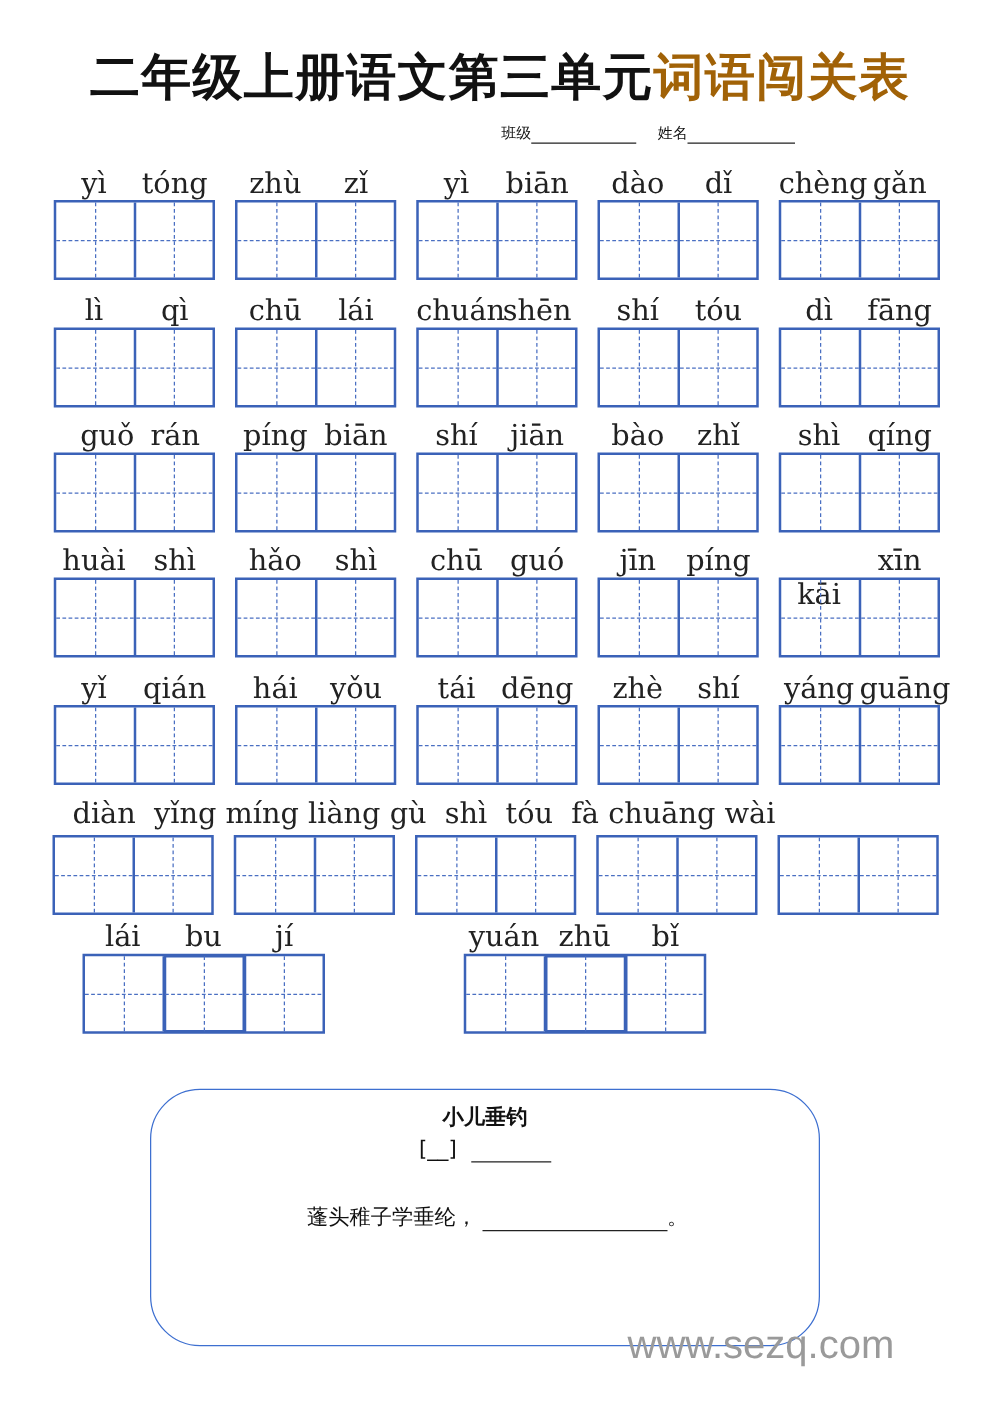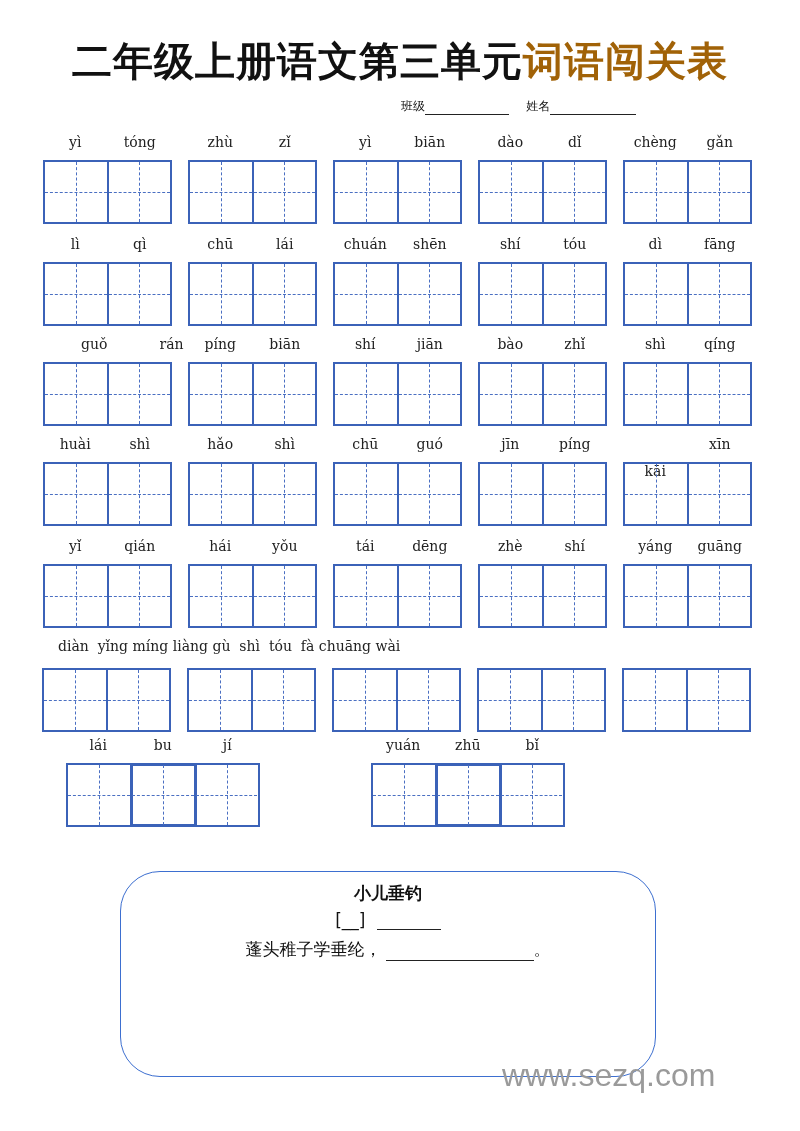--- a/index.html
+++ b/index.html
@@ -4,21 +4,21 @@
 <style>
   html, body { margin:0; padding:0; background:#ffffff; }
   body { width:800px; height:1131px; position:relative; overflow:hidden; font-family:"DejaVu Serif", serif; color:#111; }
   .title { position:absolute; left:0; width:800px; top:34px; text-align:center; font-size:40px; font-weight:bold; letter-spacing:1px; font-family:"DejaVu Sans", sans-serif; }
   .title .black { color:#111; }
   .title .red { color:#a16207; }
   .info { position:absolute; top:96px; left:401px; font-size:12px; font-family:Liberation Mono, monospace; }
   .info .blank { display:inline-block; border-bottom:1px solid #222; vertical-align:bottom; height:18px; }
   .info .b1 { width:84px; margin-right:10px; }
   .info .b2 { width:86px; }
-  .pinyin { position:absolute; font-size:14px; font-family:"DejaVu Serif", serif; white-space:nowrap; color:#222; text-align:center; }
+  .pinyin { position:absolute; font-size:23px; font-family:"DejaVu Serif", serif; white-space:nowrap; color:#222; text-align:center; }
   .grid { position:absolute; height:64px; border:2px solid #3b62b8; box-sizing:border-box; display:flex; }
   .cell { position:relative; flex:1; border-right:2px solid #3b62b8; box-sizing:border-box; }
   .cell:last-child { border-right:none; }
   .cell::before { content:""; position:absolute; left:50%; top:0; bottom:0; border-left:1px dashed #4a6fc2; }
   .cell::after { content:""; position:absolute; top:50%; left:0; right:0; border-top:1px dashed #4a6fc2; }
   .cell.bold { outline:2px solid #3b62b8; outline-offset:-1px; }
   .poem { position:absolute; left:120px; top:871px; width:536px; height:206px; border:1.5px solid #3d6fd0; border-radius:40px; box-sizing:border-box; }
   .poem-title { position:absolute; top:10px; left:0; width:100%; text-align:center; font-size:17px; font-weight:bold; font-family:"DejaVu Sans", sans-serif; }
   .poem-line { position:absolute; left:0; width:100%; text-align:center; font-size:17px; font-family:"DejaVu Sans", sans-serif; white-space:nowrap; }
   .u { display:inline-block; border-bottom:1px solid #222; height:16px; vertical-align:bottom; }
@@ -89,21 +89,21 @@
       <div class="cell"></div>
       <div class="cell"></div>
     </div>
     <div class="pinyin" style="left: 623px; width: 64.5px; top: 236px;">dì</div>
     <div class="pinyin" style="left: 687.5px; width: 64.5px; top: 236px;">fāng</div>
     <div class="grid" style="left: 623px; top: 262px; width: 129px;">
       <div class="cell"></div>
       <div class="cell"></div>
     </div>
     <div class="pinyin" style="left: 43px; width: 64.5px; top: 336px; text-align: right;">guǒ</div>
-    <div class="pinyin" style="left: 119px; width: 64.5px; top: 336px; text-align: right;">rán</div>
+    <div class="pinyin" style="left: 108px; width: 64.5px; top: 336px;">rán</div>
     <div class="grid" style="left: 43px; top: 362px; width: 129px;">
       <div class="cell"></div>
       <div class="cell"></div>
     </div>
     <div class="pinyin" style="left: 188px; width: 64.5px; top: 336px;">píng</div>
     <div class="pinyin" style="left: 252.5px; width: 64.5px; top: 336px;">biān</div>
     <div class="grid" style="left: 188px; top: 362px; width: 129px;">
       <div class="cell"></div>
       <div class="cell"></div>
     </div>
@@ -223,18 +223,18 @@
       <div class="cell"></div>
     </div>
   </div>
 
 <div class="poem">
   <div class="poem-title">小儿垂钓</div>
   <div class="poem-line" style="top:38px;">
     <span>[__]</span>
     <span class="u" style="width:64px;margin-left:6px;"></span>
   </div>
-  <div class="poem-line" style="top:66px; padding-left:10px;text-align:center;">
+  <div class="poem-line" style="top:90px; padding-left:10px;text-align:center;">
     <span>蓬头稚子学垂纶，</span><span class="u" style="width:148px;margin-left:4px;"></span><span>。</span>
   </div>
 </div>
 
 <div class="watermark">www.sezq.com</div>
 
 </body></html>

